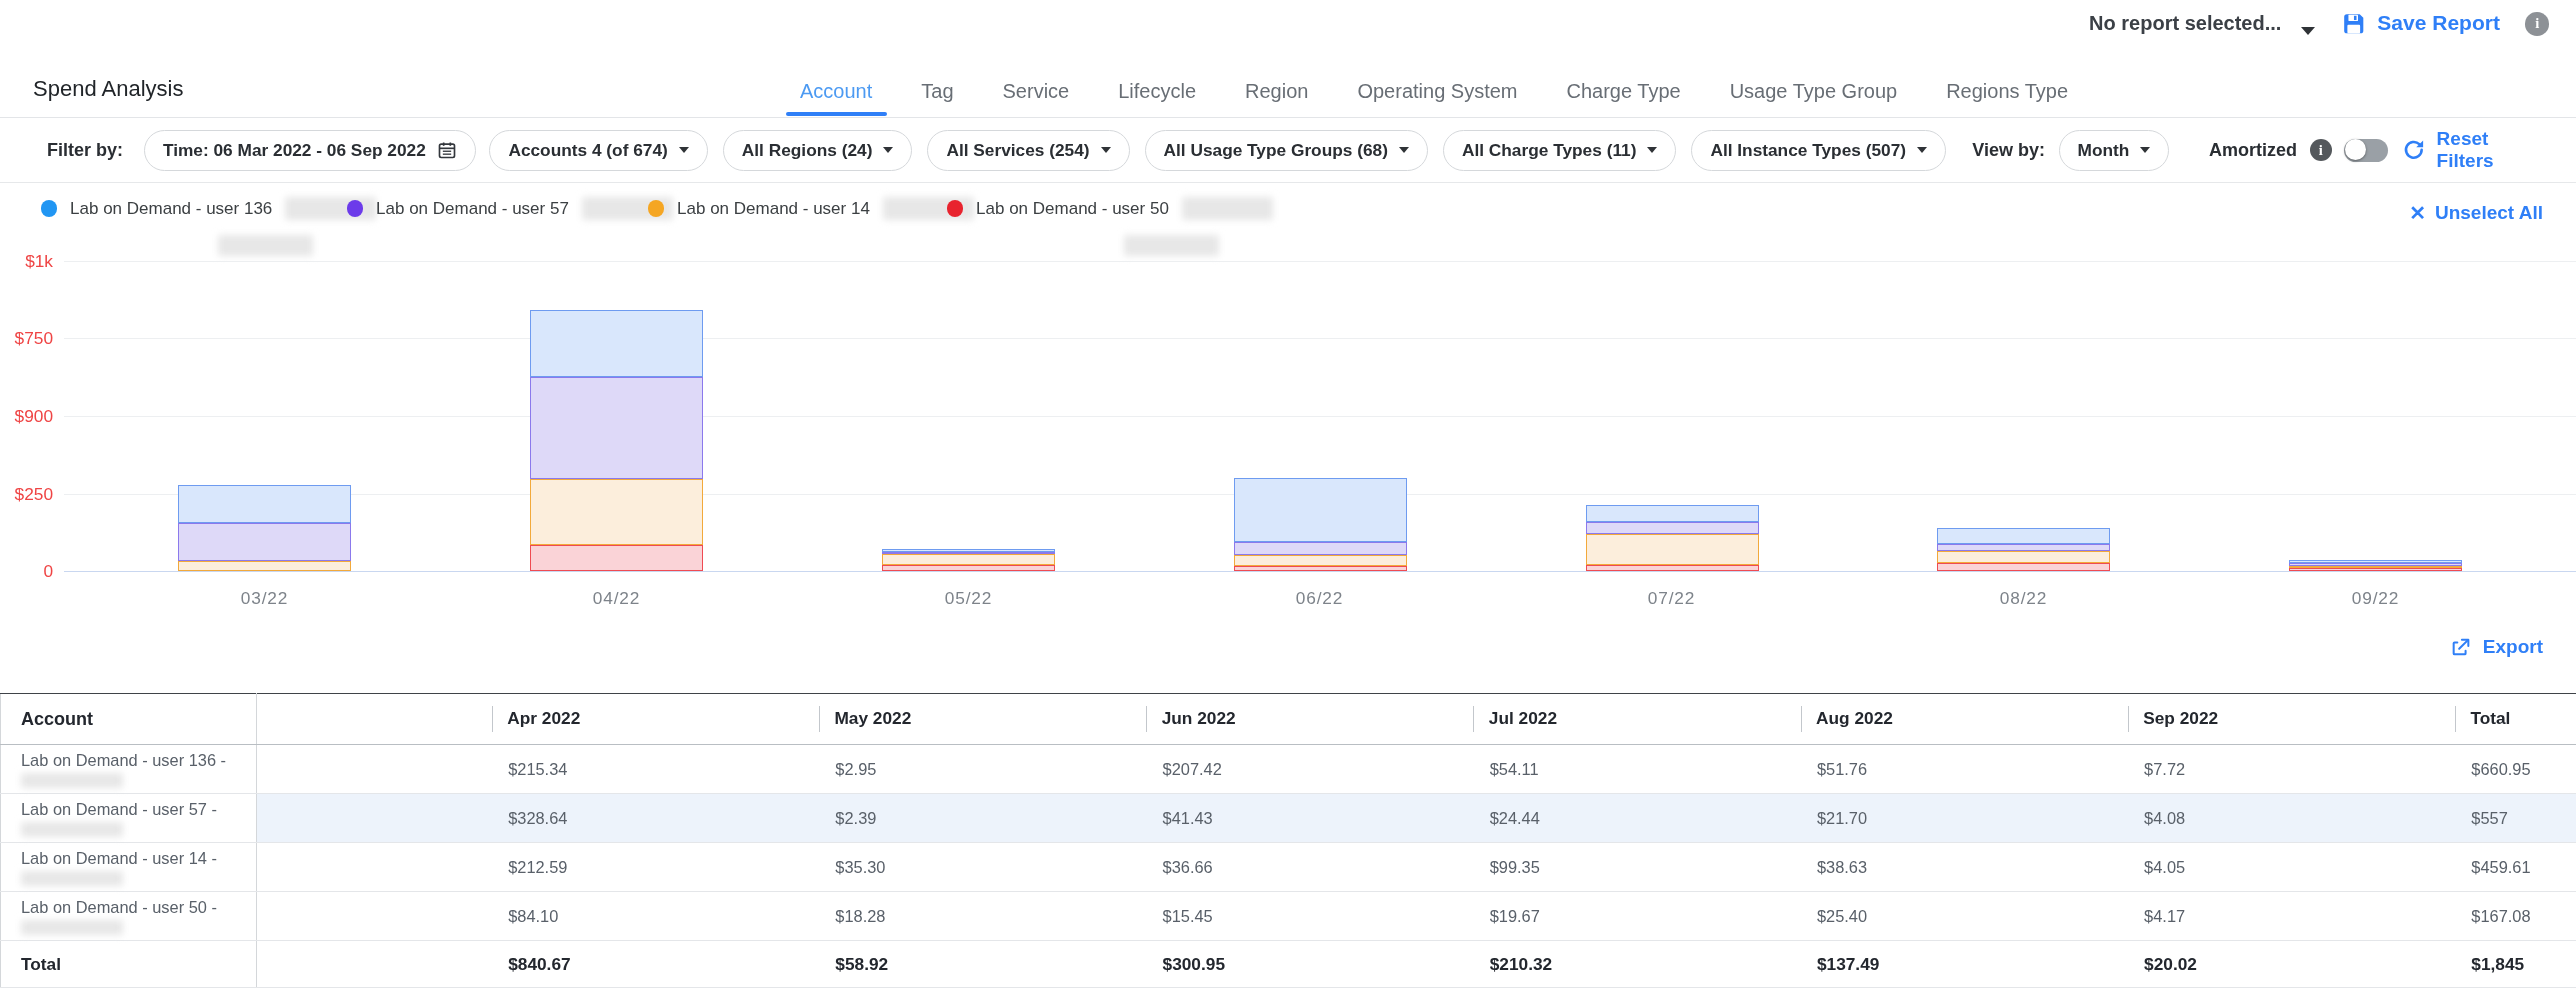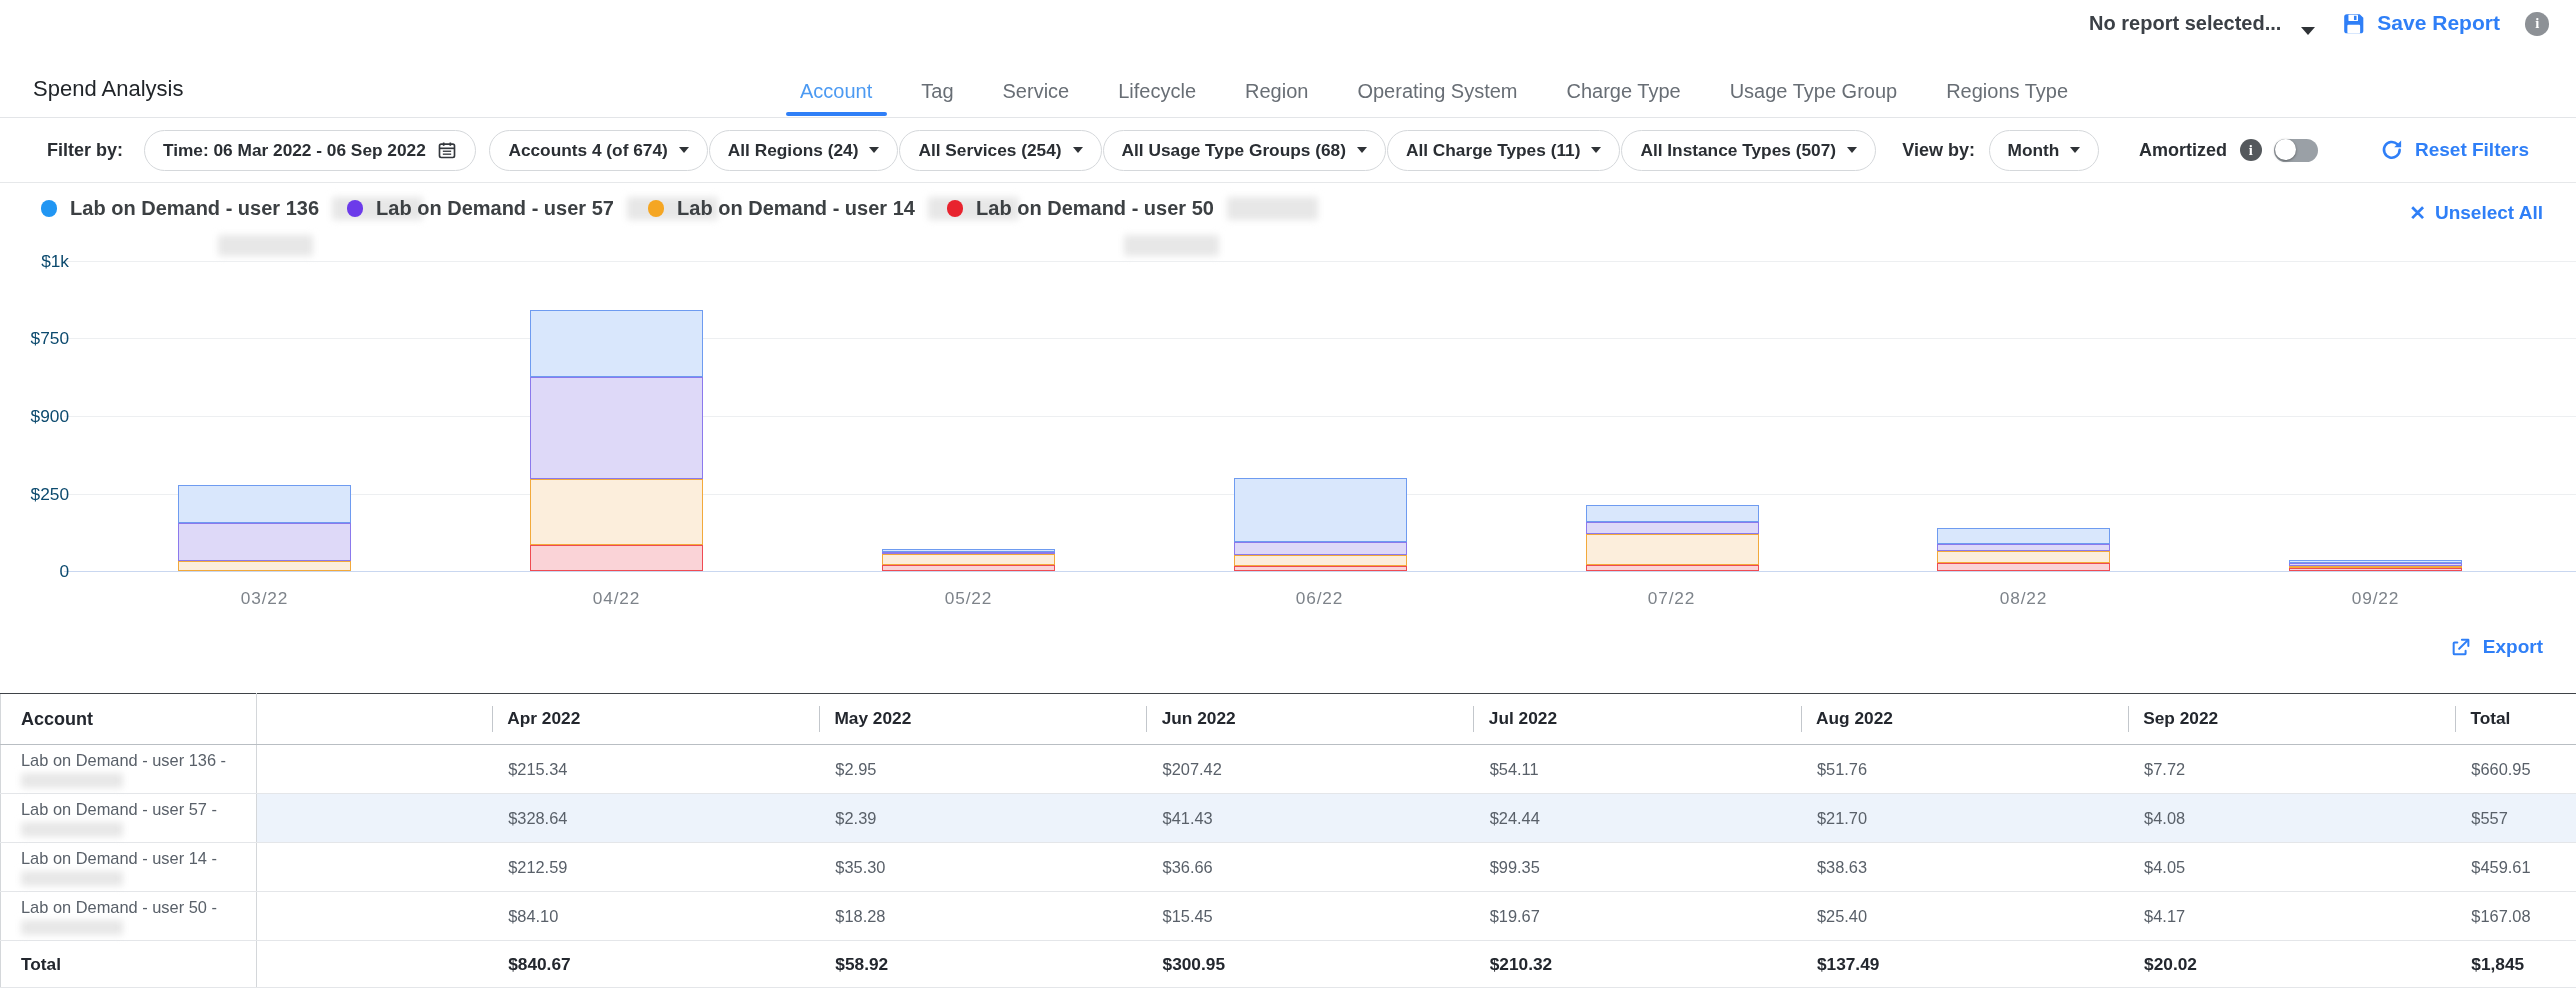--- a/index.html
+++ b/index.html
@@ -37,32 +37,32 @@
   .amort .lbl { font-size:18px; font-weight:700; color:#2a2e33; }
   .toggle { width:44px; height:23px; border-radius:11.8px; background:#9aa0a6; position:relative; cursor:pointer; }
   .toggle .knob { position:absolute; left:0.9px; top:0.9px; width:21px; height:21px; border-radius:50%; background:#fff;
                   box-shadow:0 0.9px 2.7px rgba(0,0,0,.45); }
   .reset-btn { margin-left:auto; display:flex; align-items:center; gap:11px; cursor:pointer; }
   .reset-btn .lbl { font-size:19px; font-weight:700; color:#2F7FF7; }
   
   .legend { position:absolute; left:0; right:0; top:186px; height:71px; }
   .legend-item { position:absolute; top:11px; display:flex; align-items:center; gap:12.7px; cursor:pointer; }
   .dot { width:16.4px; height:16.4px; border-radius:50%; flex:0 0 auto; }
-  .legend-item .lbl { font-size:20px; color:#3c4043; white-space:nowrap;font-weight:bold; }
+  .legend-item .lbl { font-size:17px; color:#3c4043; white-space:nowrap; }
   .blur { background:#e7e7e7; border-radius:2.7px; filter:blur(3.6px); }
   .legend-item .blur { width:91px; height:23px; }
   .blur.line2 { position:absolute; top:38px; height:21px; }
   .unselect { position:absolute; right:33px; top:14.5px; display:flex; align-items:center; gap:9px; cursor:pointer; }
   .unselect .x { color:#2F7FF7; font-size:20px; font-weight:700; }
   .unselect .lbl { color:#2F7FF7; font-size:19px; font-weight:700; }
   
   .chart { position:absolute; left:0; top:255px; width:2576px; height:368px; }
   .gridline { position:absolute; left:64px; right:0; border-top:1.8px solid #edeff1; }
   .gridline.zero { border-top:1.8px solid #c9d7f0; }
-  .ytick { position:absolute; left:16px; width:53px; text-align:right; font-size:17.3px; color:#0c4a6e; }
+  .ytick { position:absolute; left:0; width:53px; text-align:right; font-size:17.3px; color:#ef4444; }
   .xtick { position:absolute; top:333px; width:127px; text-align:center; font-size:17.3px; color:#7d838a; letter-spacing:0.9px; }
   .bar { position:absolute; bottom:52px; width:173px; display:flex; flex-direction:column-reverse; }
   .seg { width:100%; border-style:solid; border-width:1.8px; }
   
   .export-btn { position:absolute; top:636px; right:33px; display:flex; align-items:center; gap:11px; cursor:pointer; }
   .export-btn .lbl { font-size:19px; font-weight:700; color:#2F7FF7; }
   
   table.spend { position:absolute; left:0; top:693px; width:2576px; border-collapse:collapse; table-layout:fixed; }
   table.spend th, table.spend td { text-align:left; vertical-align:middle; font-weight:normal; }
   thead th { border-top:1.8px solid #3f4348; border-bottom:0.9px solid #b9bec3; height:51px; }
@@ -121,21 +121,21 @@
       <svg width="20" height="20" viewBox="0 0 24 24" fill="none" stroke="#33373c" stroke-width="2">
           <rect x="3" y="5" width="18" height="16" rx="2"></rect>
           <line x1="3" y1="10" x2="21" y2="10"></line>
           <line x1="8" y1="3" x2="8" y2="7"></line>
           <line x1="16" y1="3" x2="16" y2="7"></line>
           <line x1="7" y1="13.5" x2="17" y2="13.5" stroke-width="1.6"></line>
           <line x1="7" y1="17" x2="17" y2="17" stroke-width="1.6"></line>
         </svg>
     </span>
   </div>
-  <span id="filter-pills" style="display:flex;gap:1px;">
+  <span id="filter-pills" style="display:flex;gap:15px;">
       <div class="pill">
         <span>Accounts 4 (of 674)</span>
         <span class="caret sm"></span>
       </div>
       <div class="pill">
         <span>All Regions (24)</span>
         <span class="caret sm"></span>
       </div>
       <div class="pill">
         <span>All Services (254)</span>

